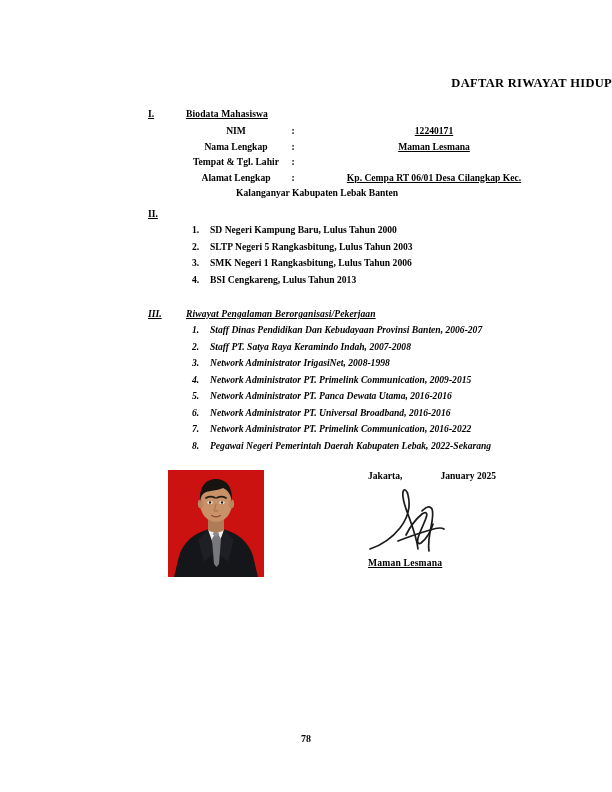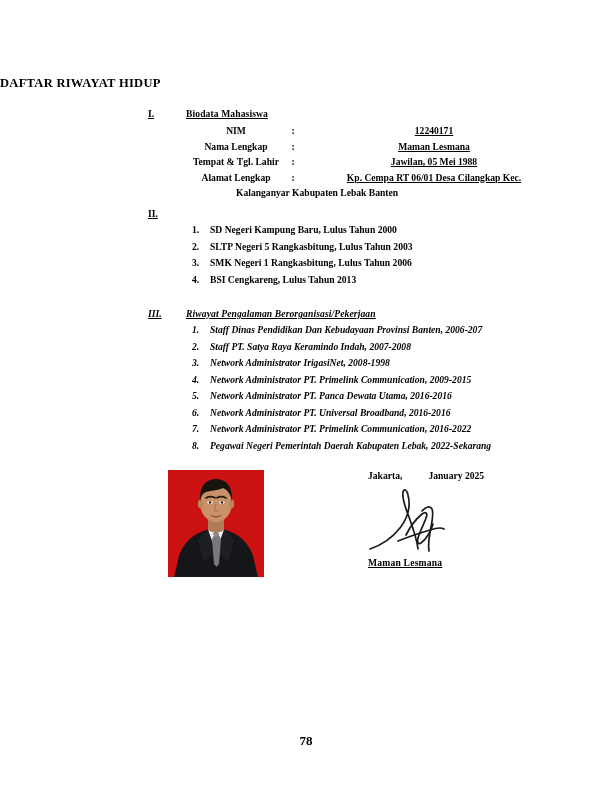--- a/index.html
+++ b/index.html
@@ -18,21 +18,21 @@
     background: #ffffff;
     overflow: hidden;
   }
 
   
   .doc-title {
     position: absolute;
     left: 0;
     top: 76px;
     width: 612px;
-    text-align: left;
+    text-align: right;
     font-size: 12.5px;
     font-weight: bold;
     letter-spacing: 0.3px;
   }
 
   
   .section {
     position: absolute;
     left: 148px;
     width: 420px;
@@ -122,21 +122,21 @@
     position: absolute;
     left: 368px;
     top: 470px;
     width: 190px;
     font-size: 9.6px;
     font-weight: bold;
   }
   .sign-place {
     display: flex;
   }
-  .sign-city { margin-right: 26px; }
+  .sign-city { margin-right: 38px; }
   .sign-scribble {
     position: relative;
     height: 72px;
     margin-top: 2px;
   }
   .sign-scribble svg {
     position: absolute;
     left: -6px;
     top: 0;
   }
@@ -146,21 +146,21 @@
     letter-spacing: 0.2px;
   }
 
   
   .page-num {
     position: absolute;
     left: 0;
     top: 733px;
     width: 612px;
     text-align: center;
-    font-size: 13px;
+    font-size: 10px;
     font-weight: bold;
   }
 </style>
 </head>
 <body>
 
 <div class="page">
 
   <div class="doc-title">DAFTAR RIWAYAT HIDUP</div>
 
@@ -179,21 +179,20 @@
 
       <div class="field-row">
         <span class="f-label">Nama Lengkap</span>
         <span class="f-colon">:</span>
         <span class="f-value">Maman Lesmana</span>
       </div>
 
       <div class="field-row">
         <span class="f-label">Tempat &amp; Tgl. Lahir</span>
         <span class="f-colon">:</span>
-        <span class="f-value">Jawilan, 05 Mei 1988</span>
       </div>
 
       <div class="field-row">
         <span class="f-label">Alamat Lengkap</span>
         <span class="f-colon">:</span>
         <span class="f-value">Kp. Cempa RT 06/01 Desa Cilangkap Kec.</span>
       </div>
 
       <div class="f-value-cont">Kalanganyar Kabupaten Lebak Banten</div>
     </div>

